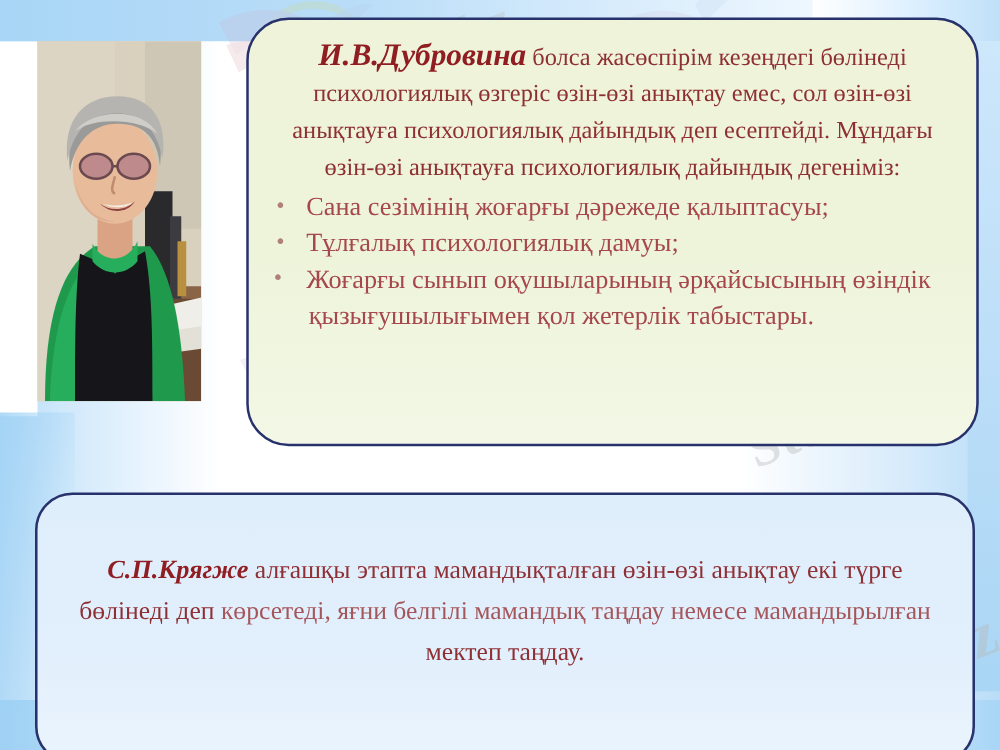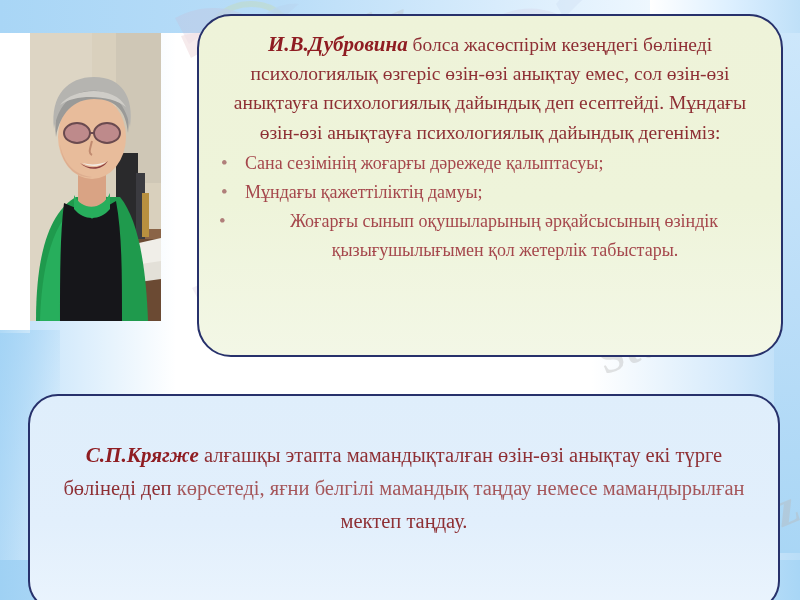--- a/index.html
+++ b/index.html
@@ -111,46 +111,46 @@
   #top-para {
     padding-top: 14px;
     color: #8e2f34;
     font-size: 19.5px;
     line-height: 29.2px;
   }
   #top-para .lead {
     font-weight: bold;
     font-style: italic;
     color: #8f1d22;
-    font-size: 21px;
+    font-size: 25px;
   }
   .bullets {
     position: relative;
     list-style: none;
     margin: 2px 0 0 0;
     padding: 0 18px 0 12px;
     z-index: 3;
   }
   .bullets li {
     position: relative;
     text-align: left;
     color: #a5474c;
-    font-size: 18px;
+    font-size: 21px;
     line-height: 29.2px;
     padding-left: 34px;
     margin: 0;
   }
   .bullets li::before {
     content: "\2022";
     position: absolute;
     left: 10px; top: -1px;
     color: #b07f7a;
     font-size: 19px;
   }
-  .bullets li.b3 { padding-left: 36px; text-indent: -2px; text-align: center; }
+  .bullets li.b3 { padding-left: 36px; text-indent: -2px; }
 
   #bottom-para {
     padding-top: 43px;
     color: #8e2f34;
     font-size: 20.5px;
     line-height: 33px;
   }
   #bottom-para .lead {
     font-weight: bold;
     font-style: italic;
@@ -256,21 +256,21 @@
 
       <path d="M30 112 C34 130 44 142 62 144 C46 146 32 132 30 112 Z" fill="#d9a88b" opacity="0.7"></path>
     </svg>
   </div>
 
   <div class="box" id="box-top">
     <div class="box-inner">
       <p class="para" id="top-para"><span class="lead">И.В.Дубровина</span><span> болса жасөспірім кезеңдегі бөлінеді психологиялық өзгеріс өзін-өзі анықтау емес, сол өзін-өзі анықтауға психологиялық дайындық деп есептейді. Мұндағы өзін-өзі анықтауға психологиялық дайындық дегеніміз:</span></p>
       <ul class="bullets">
         <li>Сана сезімінің жоғарғы дәрежеде қалыптасуы;</li>
-        <li>Мұндағы қажеттіліктің дамуы;</li>
+        <li>Тұлғалық психологиялық дамуы;</li>
         <li class="b3">Жоғарғы сынып оқушыларының әрқайсысының өзіндік қызығушылығымен қол жетерлік табыстары.</li>
       </ul>
     </div>
   </div>
 
   <div class="box" id="box-bottom">
     <div class="box-inner">
       <p class="para" id="bottom-para"><span class="lead">С.П.Крягже</span><span> алғашқы этапта мамандықталған өзін-өзі анықтау екі түрге бөлінеді деп </span><span class="soft">көрсетеді, яғни белгілі мамандық таңдау немесе мамандырылған</span><span> мектеп таңдау.</span></p>
     </div>
   </div>

